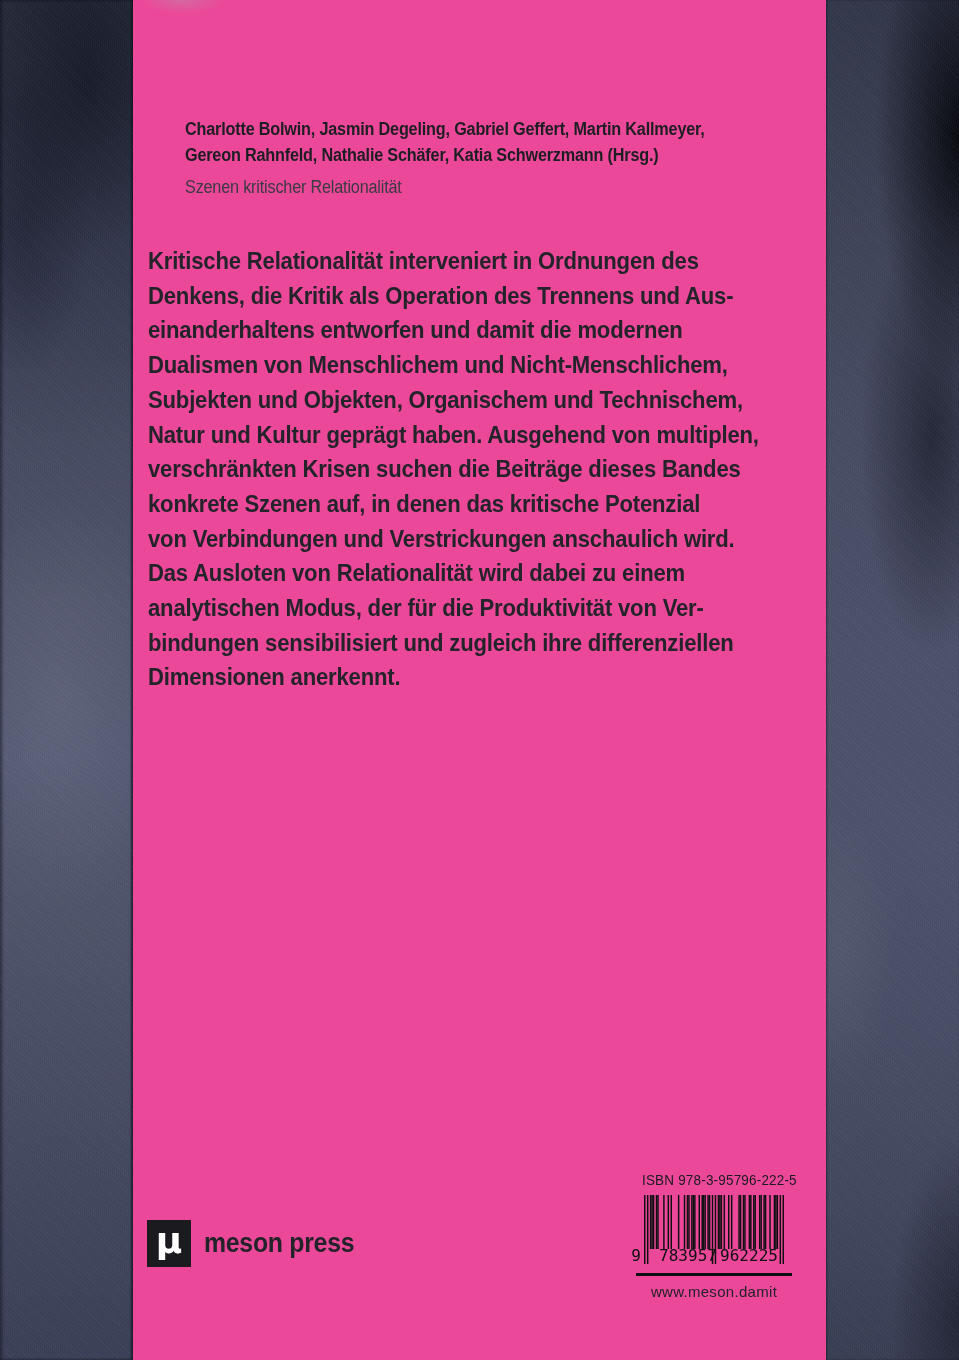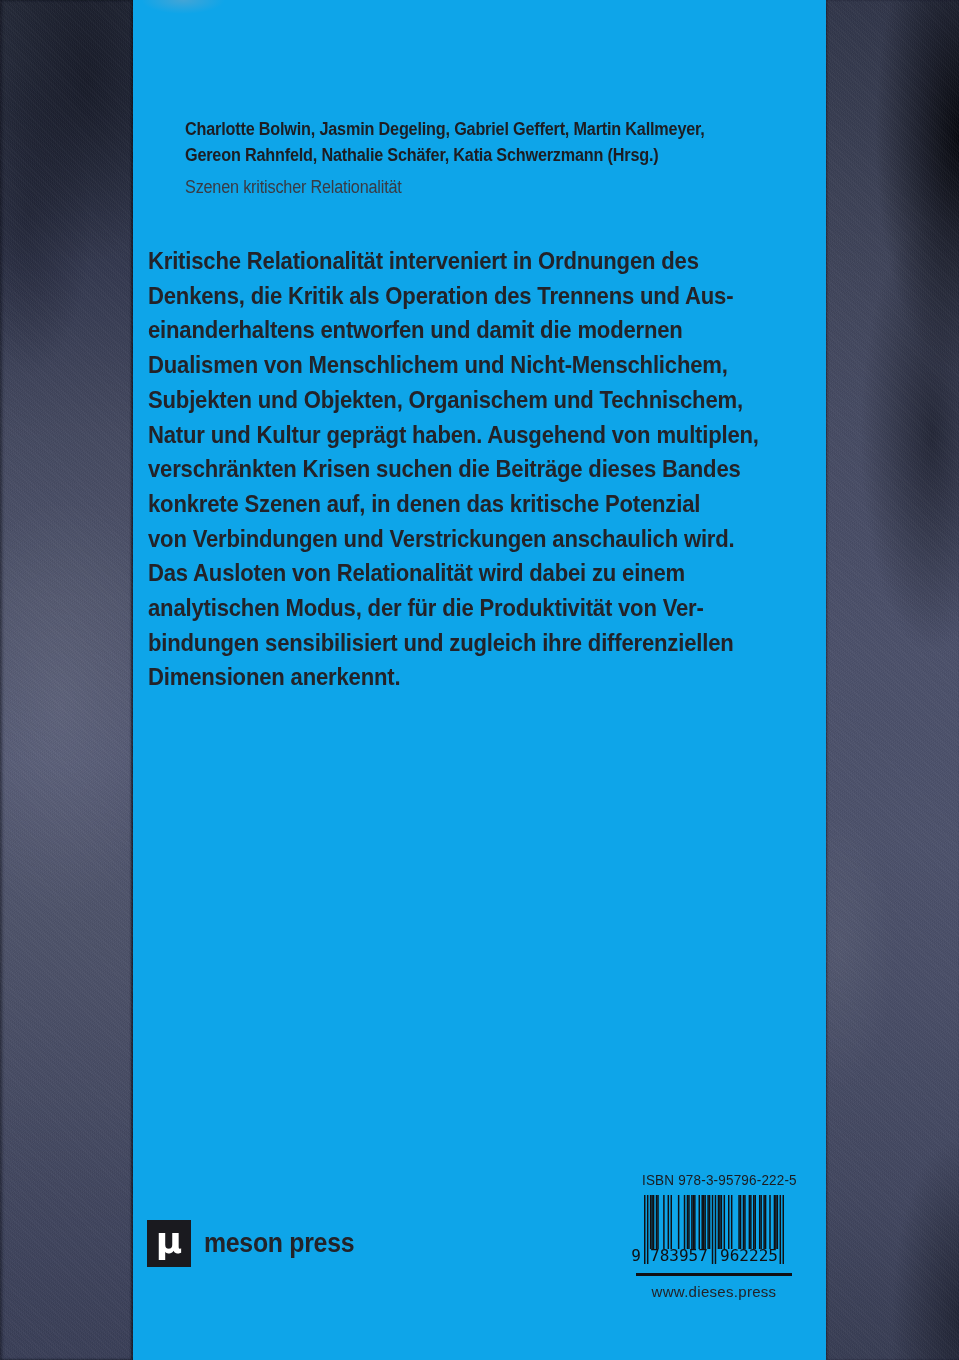--- a/index.html
+++ b/index.html
@@ -29,21 +29,21 @@
     box-shadow:inset 1px 0 2px rgba(16,19,33,0.6);
   }
   .band::after{ 
     content:"";position:absolute;inset:0;
     background:
       repeating-linear-gradient(45deg, rgba(255,255,255,0.025) 0 1px, transparent 1px 3px),
       repeating-linear-gradient(-37deg, rgba(0,0,0,0.05) 0 1px, transparent 1px 2px),
       repeating-linear-gradient(84deg, rgba(255,255,255,0.02) 0 1px, transparent 1px 2px);
   }
   
-  .panel{position:absolute;left:133px;top:0;width:693px;height:1360px;background:#0ea5e9;z-index:1;}
+  .panel{position:absolute;left:133px;top:0;width:693px;height:1360px;background:#ec4899;z-index:1;}
   .smudge{position:absolute;left:8px;top:0;width:84px;height:14px;
     background:radial-gradient(ellipse at 50% 0%, rgba(165,165,180,0.35), transparent 70%);}
   
   .header{position:absolute;left:52px;top:116px;}
   .authors{
     font-size:18px;line-height:26px;font-weight:700;color:#1d1d22;
     letter-spacing:-0.2px;white-space:pre;transform:scaleX(0.9);transform-origin:left top;
   }
   .series-title{
     margin-top:7px;font-size:18px;line-height:24px;font-weight:400;color:#3a3a42;
@@ -74,21 +74,21 @@
     font-size:15px;line-height:18px;font-weight:400;color:#1b1b1f;
     letter-spacing:0.2px;transform:scaleX(0.9);transform-origin:center top;white-space:pre;
   }
   .barcode{position:relative;width:140px;height:69px;margin:6px auto 0;}
   .barcode svg{display:block;width:140px;height:69px;}
   .bc-digits{
     position:absolute;top:53px;height:16px;font-family:"DejaVu Sans Mono","Liberation Mono",monospace;
     font-size:16px;line-height:16px;color:#101013;text-align:center;white-space:pre;
   }
   .bc-first{left:-14px;width:12px;}
-  .bc-g1{left:6px;width:44px;}
+  .bc-g1{left:6px;width:76px;}
   .bc-g2{left:75px;width:60px;text-align:center;}
   .bc-rule{width:156px;height:3px;background:#101014;margin:9px auto 0;}
   .publisher-url{
     margin-top:7px;font-size:15px;line-height:18px;color:#222228;
     letter-spacing:0.3px;white-space:pre;
   }
 </style>
 </head>
 <body>
 
@@ -176,20 +176,20 @@
             <rect x="89" y="0" width="1" height="54" fill="#101013"></rect>
             <rect x="90" y="0" width="1" height="54" fill="#101013"></rect>
             <rect x="92" y="0" width="1" height="69" fill="#101013"></rect>
             <rect x="94" y="0" width="1" height="69" fill="#101013"></rect>
           </svg>
         <span class="bc-digits bc-first">9</span>
         <span class="bc-digits bc-g1">783957</span>
         <span class="bc-digits bc-g2">962225</span>
       </div>
       <div class="bc-rule"></div>
-      <div class="publisher-url">www.dieses.press</div>
+      <div class="publisher-url">www.meson.damit</div>
     </div>
   </div>
 
   <div class="band band-left"></div>
   <div class="band band-right"></div>
 
 </div>
 
 </body></html>

